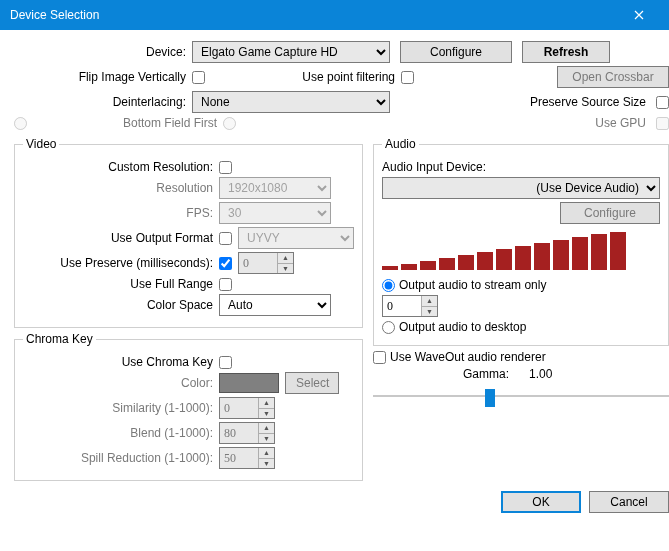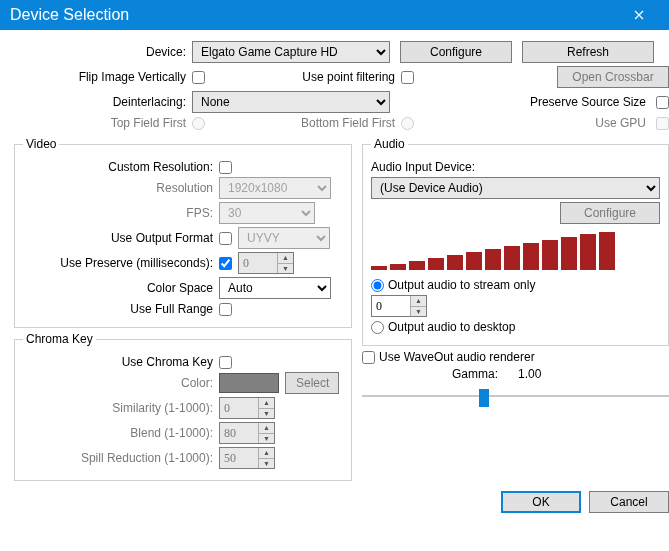--- a/index.html
+++ b/index.html
@@ -13,21 +13,21 @@
     height: 551px;
     overflow: hidden;
   }
   .titlebar {
     background: #0a84d8;
     color: #fff;
     height: 30px;
     display: flex;
     align-items: center;
     padding: 0 8px 0 10px;
-    font-size: 16px;
+    font-size: 12px;
   }
   .titlebar .spacer { flex: 1; }
   .close-btn {
     width: 45px;
     height: 30px;
     display: flex;
     align-items: center;
     justify-content: center;
     font-size: 13px;
     color: #fff;
@@ -131,21 +131,21 @@
 </div>
 
 <div class="content">
 
   <div class="row">
     <div class="lbl" style="width:178px;">Device:</div>
     <select style="width:198px;"><option>Elgato Game Capture HD</option></select>
     <div style="width:10px"></div>
     <button class="btn" style="width:112px;">Configure</button>
     <div style="width:10px"></div>
-    <button class="btn" style="width:132px;">Refresh</button>
+    <button class="btn" style="width:88px;font-weight:bold;">Refresh</button>
   </div>
 
   <div class="row">
     <div class="lbl" style="width:178px;">Flip Image Vertically</div>
     <input type="checkbox" style="">
     <div style="flex:0 0 56px"></div>
     <div class="lbl" style="width:140px;">Use point filtering</div>
     <input type="checkbox" style="">
     <div style="flex:1"></div>
     <button class="btn" style="width:112px;" disabled="">Open Crossbar</button>
@@ -154,21 +154,20 @@
 
   <div class="row">
     <div class="lbl" style="width:178px;">Deinterlacing:</div>
     <select style="width:198px;"><option>None</option></select>
     <div style="flex:1"></div>
     <div class="lbl">Preserve Source Size</div>
     <input type="checkbox" style="margin-left: 4px;">
   </div>
 
   <div class="row">
-    <div class="lbl disabled" style="width:178px;">Top Field First</div>
     <input type="radio" disabled="" style="">
     <div style="flex:0 0 56px"></div>
     <div class="lbl disabled" style="width:140px;">Bottom Field First</div>
     <input type="radio" disabled="" style="">
     <div style="flex:1"></div>
     <div class="lbl disabled">Use GPU</div>
     <input type="checkbox" disabled="" style="margin-left: 4px;">
   </div>
 
   <div class="cols">
@@ -179,47 +178,47 @@
         <div class="row">
           <div class="lbl" style="width:196px;">Custom Resolution:</div>
           <input type="checkbox" style="">
         </div>
         <div class="row">
           <div class="lbl disabled" style="width:196px;">Resolution</div>
           <select class="light" style="width:112px;" disabled=""><option>1920x1080</option></select>
         </div>
         <div class="row">
           <div class="lbl disabled" style="width:196px;">FPS:</div>
-          <select class="light" style="width:96px;" disabled=""><option>30</option></select>
+          <select class="light" style="width:112px;" disabled=""><option>30</option></select>
         </div>
         <div class="row">
           <div class="lbl" style="width:196px;">Use Output Format</div>
           <input type="checkbox" style="">
           <div style="width:6px"></div>
-          <select style="width:92px;" disabled=""><option>UYVY</option></select>
+          <select style="width:116px;" disabled=""><option>UYVY</option></select>
         </div>
         <div class="row">
           <div class="lbl" style="width:196px;">Use Preserve (milliseconds):</div>
           <input type="checkbox" checked="" style="">
           <div style="width:6px"></div>
           <div class="spin">
             <input disabled="" value="0" style="">
             <div class="arrows">
                 <div>▲</div>
                 <div>▼</div>
               </div>
           </div>
         </div>
         <div class="row">
+          <div class="lbl" style="width:196px;">Use Full Range</div>
+          <input type="checkbox" style="">
+        </div>
+        <div class="row">
           <div class="lbl" style="width:196px;">Color Space</div>
           <select class="light" style="width:112px;"><option>Auto</option></select>
-        </div>
-        <div class="row">
-          <div class="lbl" style="width:196px;">Use Full Range</div>
-          <input type="checkbox" style="">
         </div>
       </fieldset>
 
       <fieldset>
         <legend>Chroma Key</legend>
         <div class="row">
           <div class="lbl" style="width:196px;">Use Chroma Key</div>
           <input type="checkbox" style="">
         </div>
         <div class="row">
@@ -261,21 +260,21 @@
       </fieldset>
     </div>
 
     <div class="col">
       <fieldset>
         <legend>Audio</legend>
         <div class="row">
           <span>Audio Input Device:</span>
         </div>
         <div class="row">
-          <select style="width:100%;"><option>(Use Device Audio)</option></select>
+          <select style="width:100%;text-align:right;"><option>(Use Device Audio)</option></select>
         </div>
         <div class="row" style="justify-content:flex-end;">
           <button class="btn" disabled="" style="width:100px;">Configure</button>
         </div>
         <div class="bars" id="bars">
             <div style="height: 4px;"></div>
             <div style="height: 6px;"></div>
             <div style="height: 9px;"></div>
             <div style="height: 12px;"></div>
             <div style="height: 15px;"></div>

